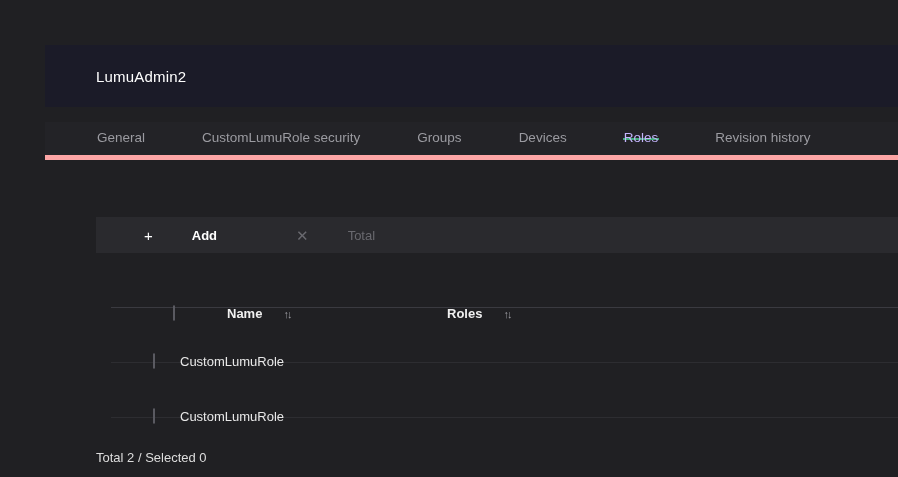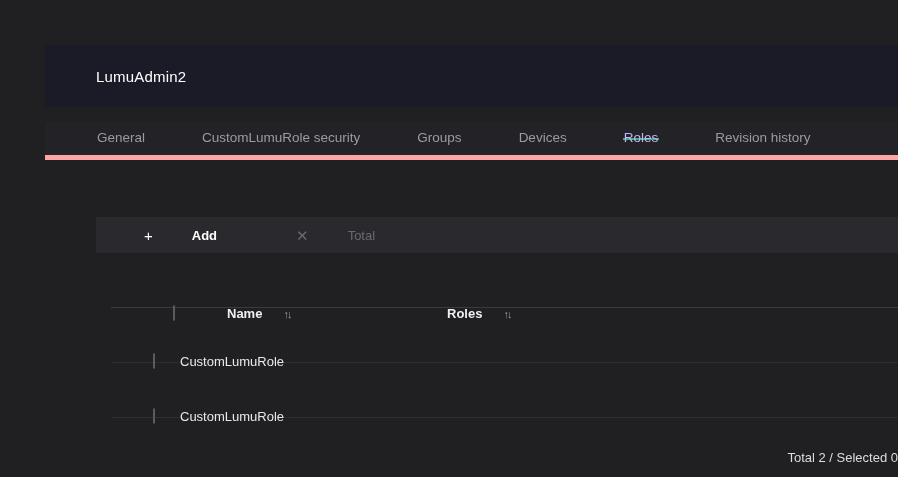--- a/index.html
+++ b/index.html
@@ -122,21 +122,20 @@
     background: transparent;
     display: inline-block;
     cursor: pointer;
   }
 
   
   .summary {
     margin-top: 32px;
     font-size: 13px;
     color: #dddddd;
-    text-align: right;
   }
 </style>
 </head>
 <body>
 
 <header class="topbar">
   <div class="app-title">LumuAdmin2</div>
 </header>
 
 <nav class="tabbar">

